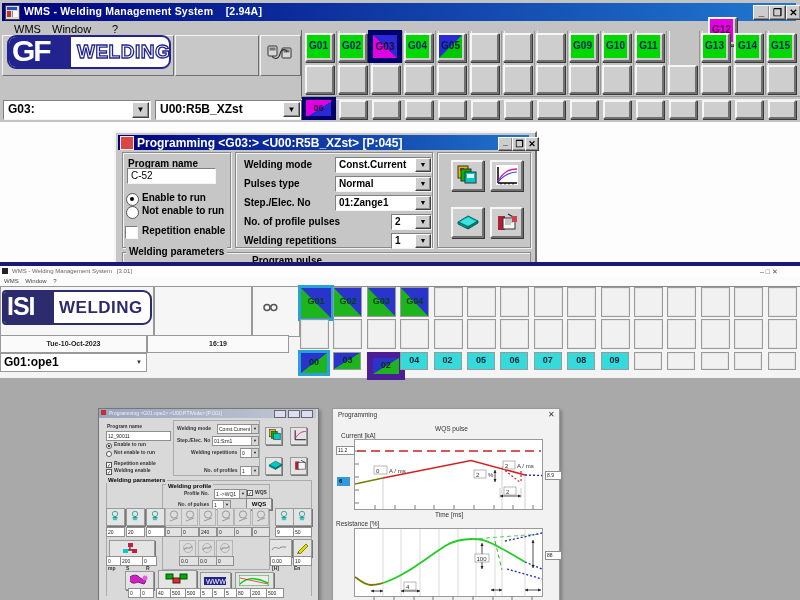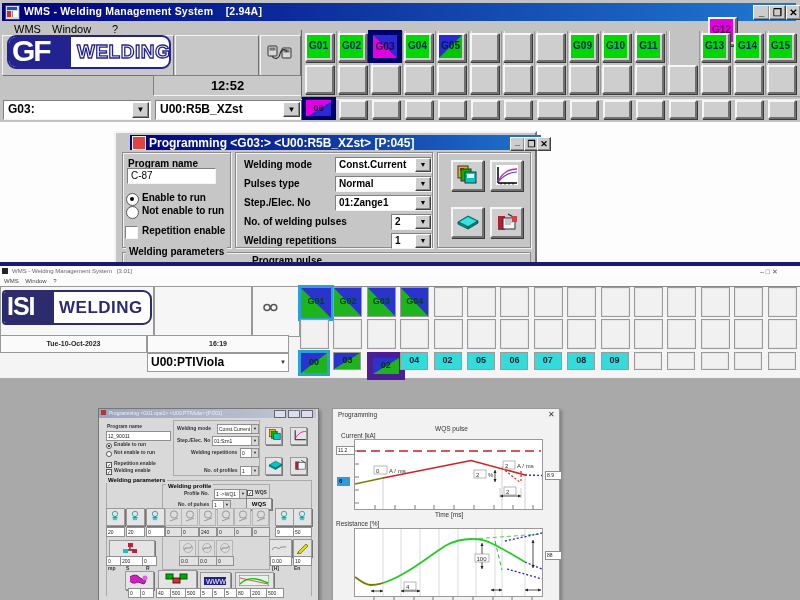--- a/index.html
+++ b/index.html
@@ -45,60 +45,59 @@
   <div class="abs raised1" style="left:175px;top:35px;width:82px;height:39px;background:#c8c8c8;"></div>
   <div class="abs raised1" style="left:260px;top:35px;width:39px;height:39px;background:#c8c8c8;"></div>
   <svg class="abs" style="left:267px;top:44px;" width="26" height="16" viewBox="0 0 26 16">
     <rect x="1" y="2" width="9" height="10" rx="1" fill="#d8d8d8" stroke="#333"></rect>
     <rect x="2.5" y="3.5" width="6" height="3" fill="#777"></rect>
     <rect x="15" y="4" width="9" height="10" rx="1" fill="#d8d8d8" stroke="#333"></rect>
     <rect x="16.5" y="5.5" width="6" height="3" fill="#777"></rect>
     <path d="M5 12 C7 16 12 15 13 10 C14 5 19 4 20 8" fill="none" stroke="#333" stroke-width="1.2"></path>
   </svg>
 
-  <div class="abs sunken1" style="left:153px;top:75px;width:147px;height:19px;background:#c9c9c9;font-size:13px;font-weight:bold;text-align:center;line-height:19px;">12:52</div>
 
   <div class="abs sunken1" style="left:3px;top:100px;width:146px;height:18px;background:#fff;">
     <div class="abs" style="left:4px;top:1px;font-size:12px;font-weight:bold;">G03:</div>
     <div class="abs wbtn" style="right:1px;top:1px;width:15px;height:14px;font-size:8px;line-height:14px;">▼</div>
   </div>
   <div class="abs sunken1" style="left:155px;top:100px;width:145px;height:18px;background:#fff;">
     <div class="abs" style="left:4px;top:1px;font-size:12px;font-weight:bold;">U00:R5B_XZst</div>
     <div class="abs wbtn" style="right:1px;top:1px;width:15px;height:13px;font-size:8px;line-height:13px;">▼</div>
   </div>
 
   <div id="grid1"></div>
 
   <div class="abs raised" style="left:114px;top:131px;width:419px;height:131px;background:#c6c6c6;">
-    <div class="abs" style="left:14px;top:2px;width:411px;height:15px;background:linear-gradient(90deg,#00007d,#1f74cc);">
+    <div class="abs" style="left:2px;top:2px;width:411px;height:15px;background:linear-gradient(90deg,#00007d,#1f74cc);">
       <div class="abs" style="left:2px;top:1px;width:12px;height:12px;background:#d44;border:1px solid #eee;"></div>
       <div class="abs" style="left:19px;top:1px;font-size:12px;font-weight:bold;color:#fff;">Programming &lt;G03:&gt; &lt;U00:R5B_XZst&gt; [P:045]</div>
       <div class="abs wbtn" style="left:380px;top:2px;width:13px;height:12px;line-height:9px;font-size:9px;">_</div>
       <div class="abs wbtn" style="left:394px;top:2px;width:13px;height:12px;line-height:12px;font-size:9px;">❐</div>
       <div class="abs wbtn" style="left:407px;top:2px;width:12px;height:12px;line-height:12px;font-size:9px;">✕</div>
     </div>
 
     <div class="abs" style="left:6px;top:19px;width:107px;height:94px;border:1px solid #8a8a8a;box-shadow:inset 1px 1px 0 #f2f2f2,1px 1px 0 #f2f2f2;"></div>
     <div class="abs" style="left:12px;top:25px;font-size:10px;font-weight:bold;">Program name</div>
-    <div class="abs sunken1" style="left:11px;top:35px;width:84px;height:14px;background:#fff;font-size:10px;line-height:14px;padding-left:3px;">C-87</div>
+    <div class="abs sunken1" style="left:11px;top:35px;width:84px;height:14px;background:#fff;font-size:10px;line-height:14px;padding-left:3px;">C-52</div>
     <div class="abs" style="left:10px;top:60px;width:11px;height:11px;border-radius:50%;background:#fff;border:1px solid #555;">
         <div class="abs" style="left:3px;top:3px;width:4px;height:4px;border-radius:50%;background:#000;"></div>
       </div>
     <div class="abs" style="left:26px;top:59px;font-size:10px;font-weight:bold;">Enable to run</div>
     <div class="abs" style="left:10px;top:73px;width:11px;height:11px;border-radius:50%;background:#fff;border:1px solid #555;"></div>
     <div class="abs" style="left:26px;top:72px;font-size:10px;font-weight:bold;">Not enable to run</div>
     <div class="abs sunken1" style="left:9px;top:93px;width:11px;height:11px;background:#fff;"></div>
     <div class="abs" style="left:26px;top:92px;font-size:10px;font-weight:bold;">Repetition enable</div>
 
     <div class="abs" style="left:119px;top:19px;width:196px;height:94px;border:1px solid #8a8a8a;box-shadow:inset 1px 1px 0 #f2f2f2,1px 1px 0 #f2f2f2;"></div>
 
     <div class="abs" style="left:128px;top:26px;font-size:10px;font-weight:bold;">Welding mode</div>
     <div class="abs" style="left:128px;top:45px;font-size:10px;font-weight:bold;">Pulses type</div>
     <div class="abs" style="left:128px;top:64px;font-size:10px;font-weight:bold;">Step./Elec. No</div>
-    <div class="abs" style="left:128px;top:83px;font-size:10px;font-weight:bold;">No. of welding pulses</div>
+    <div class="abs" style="left:128px;top:83px;font-size:10px;font-weight:bold;">No. of profile pulses</div>
     <div class="abs" style="left:128px;top:102px;font-size:10px;font-weight:bold;">Welding repetitions</div>
     <div class="combo1"></div>
 
     <div class="abs" style="left:321px;top:19px;width:92px;height:94px;border:1px solid #8a8a8a;box-shadow:inset 1px 1px 0 #f2f2f2,1px 1px 0 #f2f2f2;"></div>
 
     <div class="abs" style="left:6px;top:119px;width:407px;height:30px;border:1px solid #8a8a8a;border-bottom:none;box-shadow:inset 1px 1px 0 #f2f2f2;"></div>
     <div class="abs" style="left:10px;top:113px;background:#c6c6c6;font-size:10px;font-weight:bold;padding:0 3px;">Welding parameters</div>
     <div class="abs" style="left:133px;top:122px;background:#c6c6c6;font-size:10px;font-weight:bold;padding:0 3px;">Program pulse</div>
   <div class="abs sunken1" style="left:219px;top:24px;width:95px;height:14px;background:#fff;">
         <div class="abs" style="left:3px;top:1px;font-size:10px;font-weight:bold;">Const.Current</div>
@@ -184,23 +183,23 @@
   </div>
 
   <svg class="abs" style="left:263px;top:37px;" width="15" height="9" viewBox="0 0 15 9">
     <circle cx="4" cy="4.5" r="3" fill="none" stroke="#555" stroke-width="1.5"></circle>
     <circle cx="10.8" cy="4.5" r="3" fill="none" stroke="#555" stroke-width="1.5"></circle>
   </svg>
 
   <div class="abs" style="left:0;top:69px;width:145px;height:16px;background:#fafafa;border:1px solid #999;font-size:7px;font-weight:bold;text-align:center;line-height:16px;color:#222;">Tue-10-Oct-2023</div>
   <div class="abs" style="left:147px;top:69px;width:140px;height:16px;background:#fafafa;border:1px solid #999;font-size:7px;font-weight:bold;text-align:center;line-height:16px;color:#222;">16:19</div>
 
-  <div class="abs" style="left:147px;top:87px;width:140px;height:17px;background:#fff;border:1px solid #999;">
-    <div class="abs" style="left:3px;top:1px;font-size:12px;font-weight:bold;">U00:PTIViola</div>
-    <div class="abs" style="left:132px;top:5px;font-size:6px;color:#333;">▼</div>
+  <div class="abs" style="left:0;top:87px;width:145px;height:17px;background:#fff;border:1px solid #999;">
+    <div class="abs" style="left:3px;top:1px;font-size:12px;font-weight:bold;">G01:ope1</div>
+    <div class="abs" style="left:135px;top:5px;font-size:6px;color:#333;">▼</div>
   </div>
 
   <div id="grid2"></div>
 
   <div id="dlg2" class="abs" style="left:98px;top:142px;width:219px;height:193px;background:#d9d9d9;border:1px solid #777;box-shadow:2px 2px 3px rgba(0,0,0,0.25);">
       <div class="abs" style="left:0;top:0;width:217px;height:9px;background:linear-gradient(90deg,#9aa6bd,#c2c8d4);">
         <div class="abs" style="left:2px;top:1px;width:5px;height:5px;background:#c03030;"></div>
         <div class="abs" style="left:10px;top:1px;font-size:5px;color:#eef;">Programming &lt;G01:ope1&gt; &lt;U00:PTIViola&gt; [P:001]</div>
         <div class="abs" style="left:175px;top:1px;width:10px;height:6px;border:1px solid #667;background:#dde;"></div>
         <div class="abs" style="left:189px;top:1px;width:10px;height:6px;border:1px solid #667;background:#dde;"></div>

